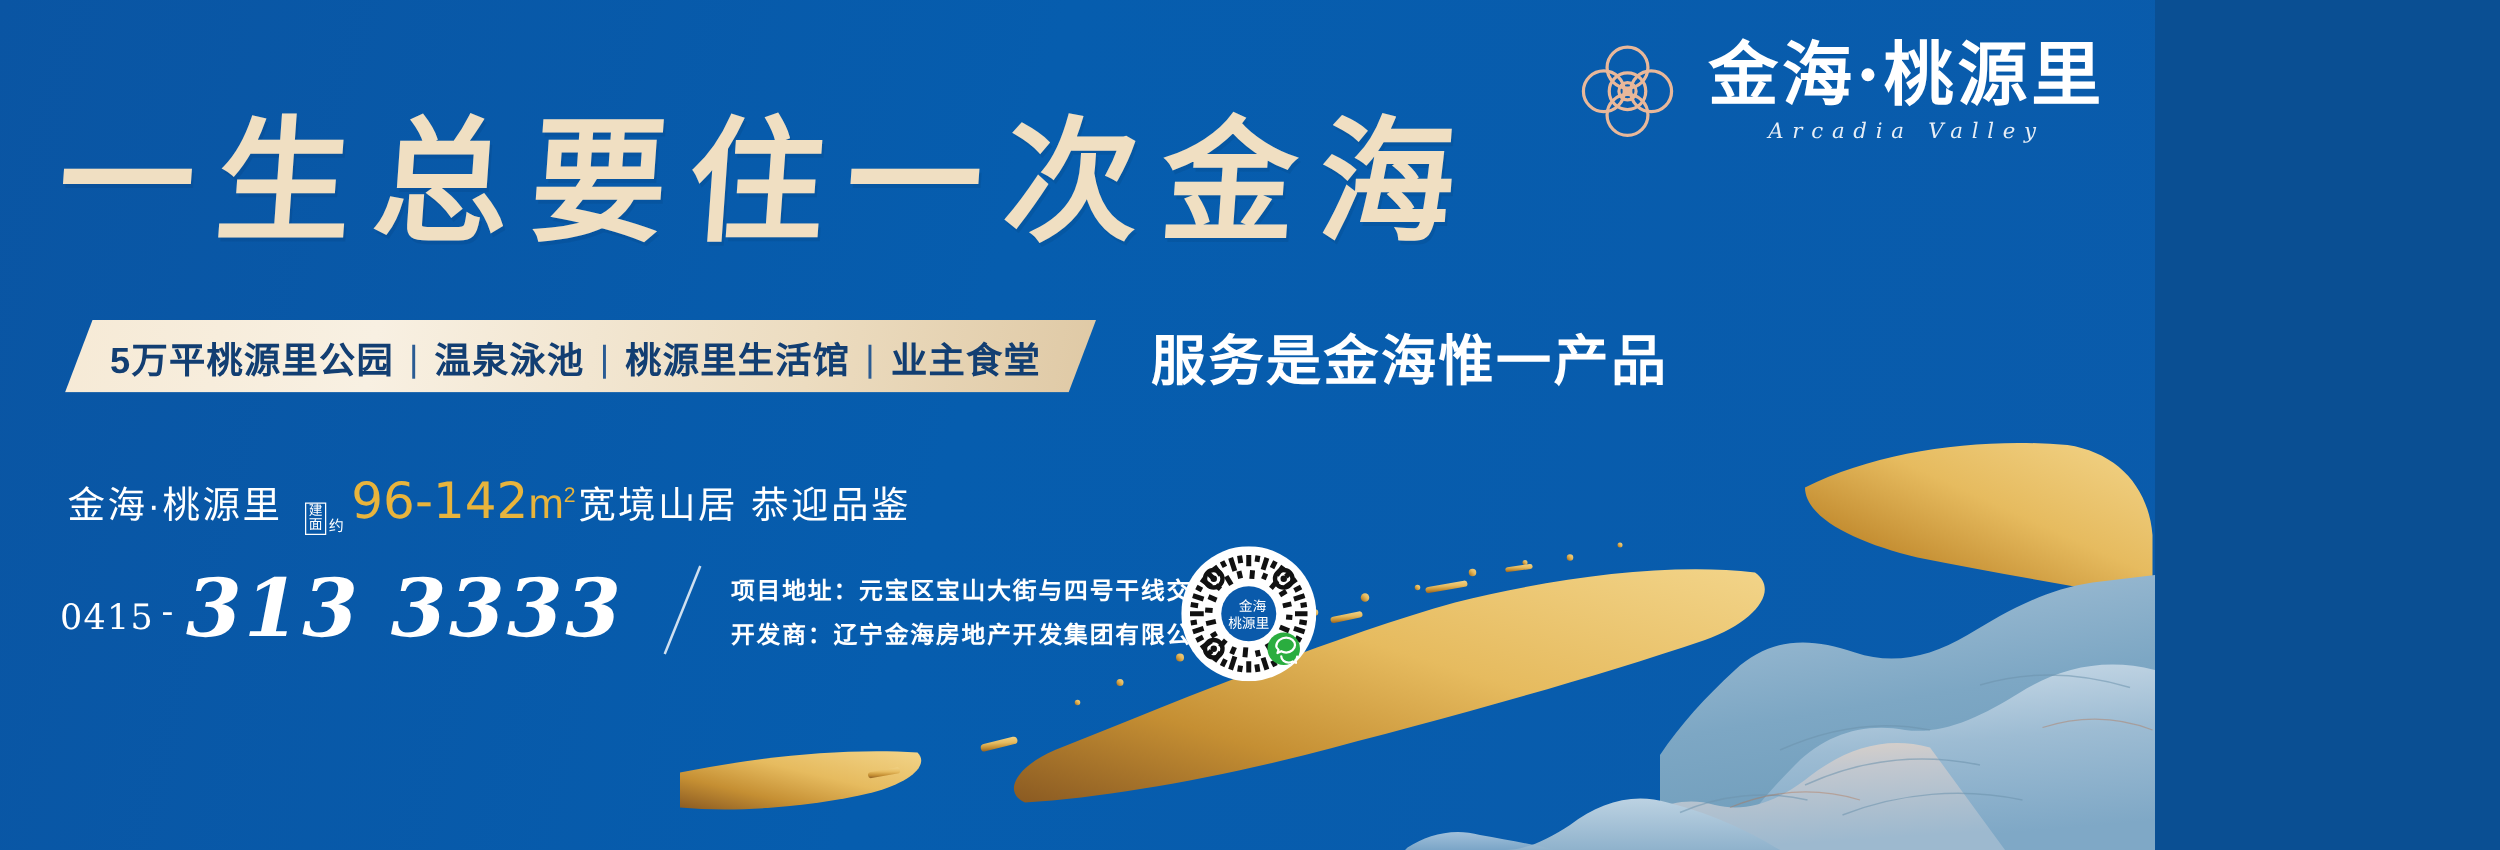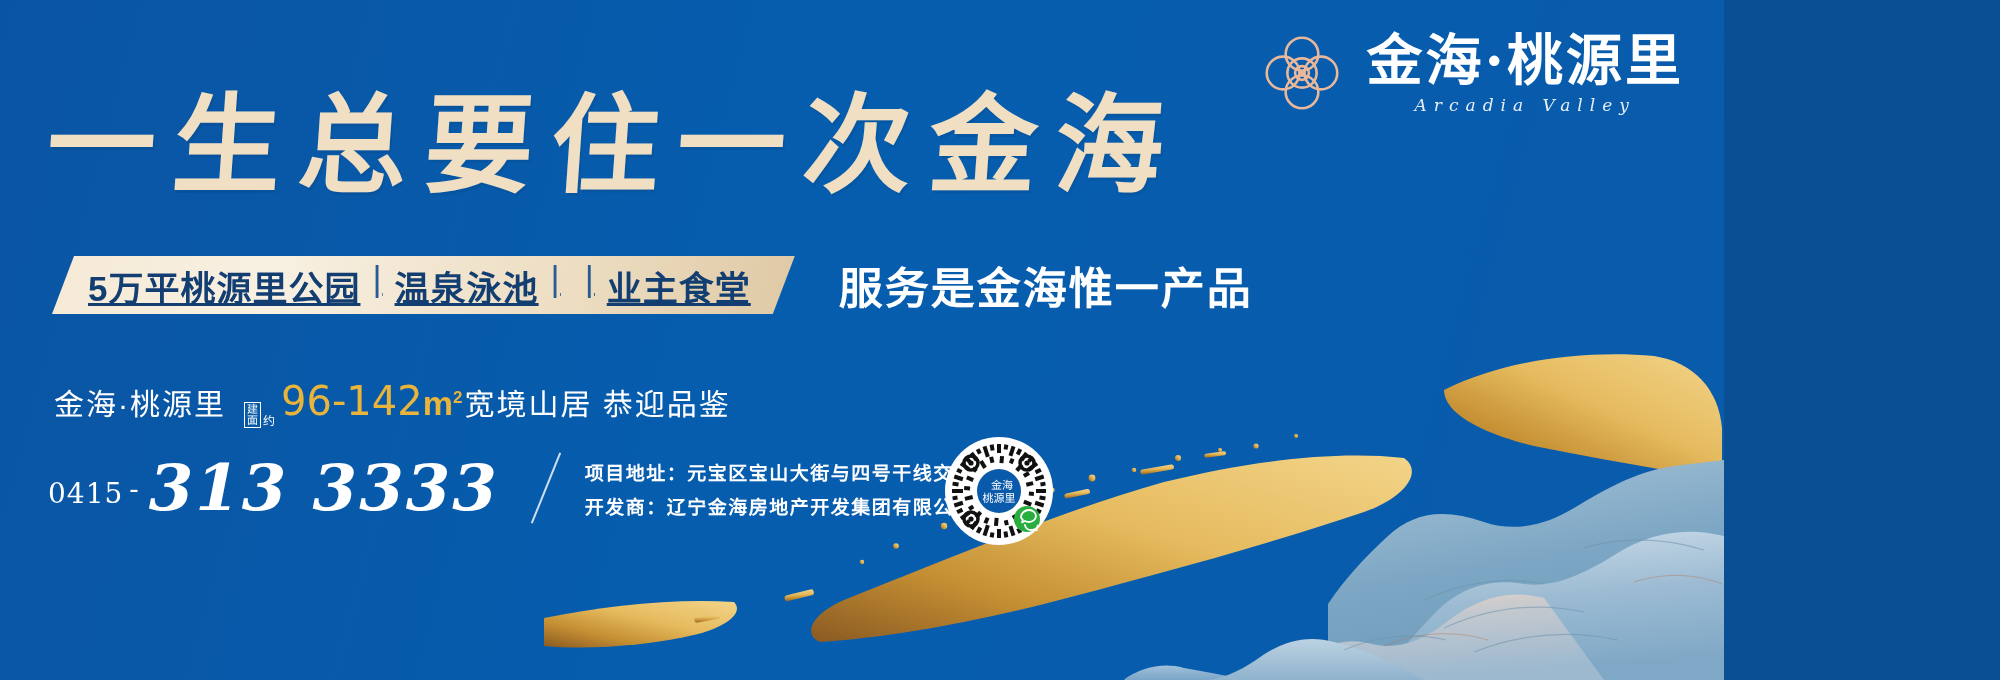--- a/index.html
+++ b/index.html
@@ -90,28 +90,27 @@
   .ribbon {
     position: relative;
     height: 58px;
     display: flex;
     align-items: center;
     padding: 0 44px 0 36px;
     background: linear-gradient(100deg, #f6ead6 0%, #f8f0e2 30%, #ecdcc0 72%, #dfc9a5 100%);
     clip-path: polygon(22px 0, 100% 0, calc(100% - 22px) 100%, 0 100%);
   }
   .ribbon-text {
-    font-size: 35px;
+    font-size: 29px;
     font-weight: 700;
     color: #123e72;
     letter-spacing: 1px;
     white-space: nowrap;
     display: flex;
-    align-items: flex-start;
-    text-decoration: underline;
+    align-items: flex-end;
   }
   .ribbon-sep {
     display: inline-block;
     margin: 0 12px;
     color: #2a5b93;
     font-weight: 400;
     transform: translateY(-1px);
   }
   .service-line {
     font-size: 44px;
@@ -161,21 +160,21 @@
   }
   .area-value {
     font-size: 40px;
     font-weight: 400;
     color: #e8b43c;
     letter-spacing: 0;
     font-family: "DejaVu Sans", "Liberation Sans", sans-serif;
   }
   .area-unit {
     font-size: 34px;
-    font-weight: 700;
+    font-weight: 400;
     color: #e8b43c;
     text-align: center;
   }
   .area-sup { font-size: 17px; vertical-align: super; }
   .product-suffix {
     font-size: 30px;
     color: #ffffff;
     letter-spacing: 2px;
     margin-left: 2px;
   }
@@ -341,20 +340,21 @@
 
   <div class="headline">一生总要住一次金海</div>
 
   <div class="ribbon-row">
     <div class="ribbon">
       <span class="ribbon-text">
         <span>5万平桃源里公园</span>
         <span class="ribbon-sep">|</span>
         <span>温泉泳池</span>
         <span class="ribbon-sep">|</span>
+        <span>桃源里生活馆</span>
         <span class="ribbon-sep">|</span>
         <span>业主食堂</span>
       </span>
     </div>
     <div class="service-line">服务是金海惟一产品</div>
   </div>
 
   <div class="product-line">
     <span class="product-name">金海·桃源里</span>
     <span class="area-tag">

